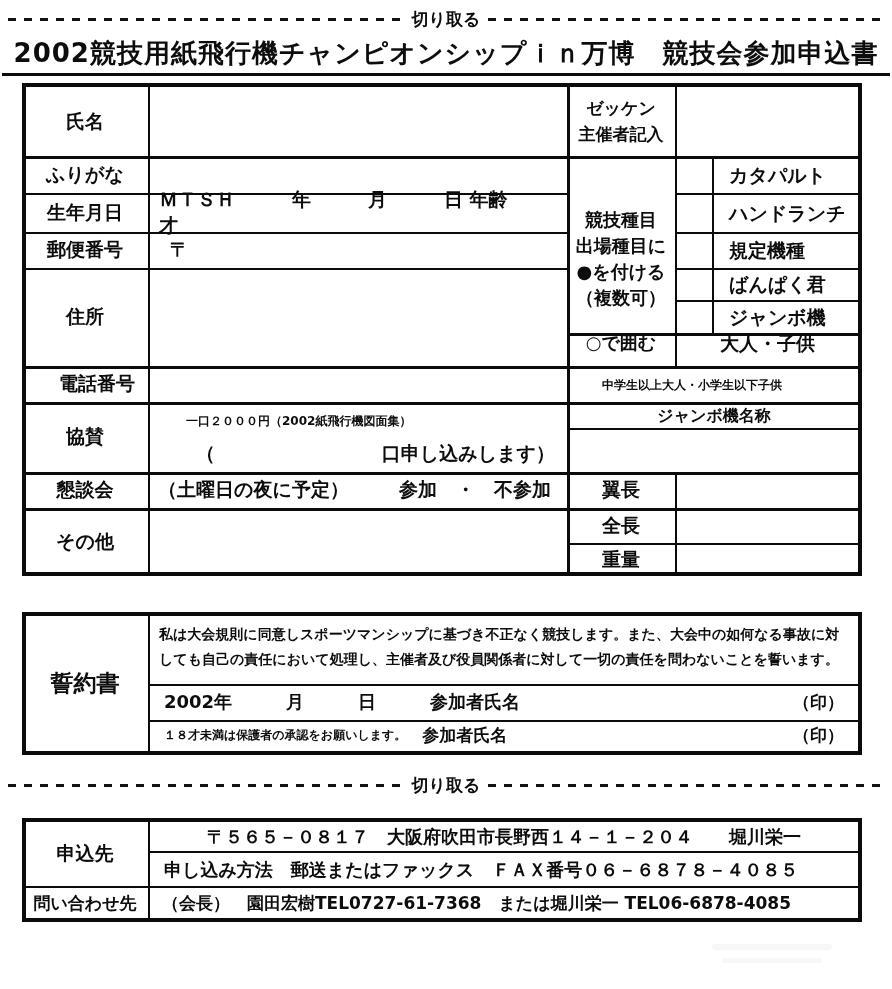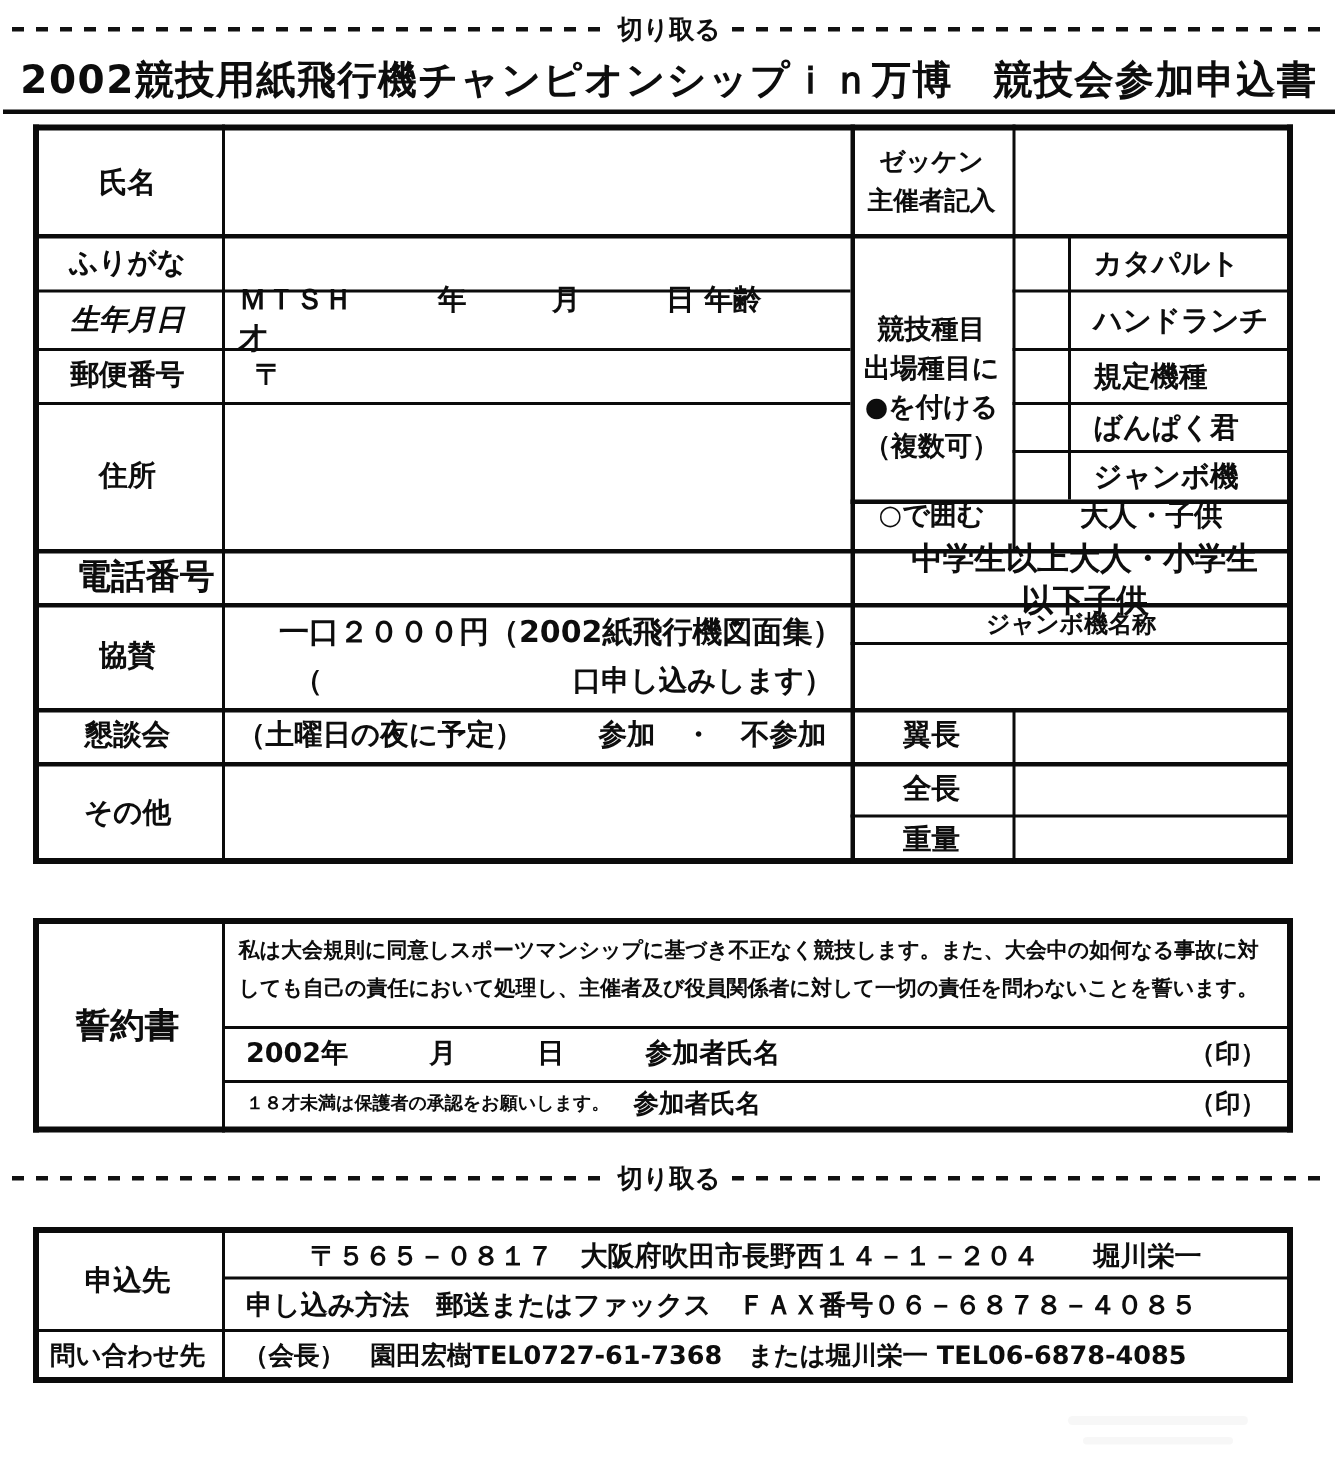--- a/index.html
+++ b/index.html
@@ -58,35 +58,35 @@
     <div class="vl" style="left:0;top:0;width:4px;height:493px;"></div>
     <div class="vl" style="left:126px;top:0;width:2px;height:493px;"></div>
     <div class="vl" style="left:545px;top:0;width:3px;height:493px;"></div>
     <div class="vl" style="left:653px;top:0;width:2px;height:283px;"></div>
     <div class="vl" style="left:653px;top:389px;width:2px;height:104px;"></div>
     <div class="vl" style="left:690px;top:73px;width:2px;height:177px;"></div>
     <div class="vl" style="left:836px;top:0;width:4px;height:493px;"></div>
 
     <div class="cell c sb" style="left:0;top:4px;width:126px;height:69px;font-size:19px;">氏名</div>
     <div class="cell c sb" style="left:0;top:73px;width:126px;height:37px;font-size:19px;">ふりがな</div>
-    <div class="cell c sb" style="left:0;top:110px;width:126px;height:39px;font-size:19px;font-style:italic;">生年月日</div>
+    <div class="cell c sb" style="left:0;top:110px;width:126px;height:39px;font-size:19px;">生年月日</div>
     <div class="cell c sb" style="left:0;top:149px;width:126px;height:36px;font-size:19px;">郵便番号</div>
     <div class="cell c sb" style="left:0;top:185px;width:126px;height:98px;font-size:19px;">住所</div>
-    <div class="cell c sb" style="left:0;top:283px;width:150px;height:36px;font-size:23px;">電話番号</div>
+    <div class="cell c sb" style="left:0;top:283px;width:150px;height:36px;font-size:19px;">電話番号</div>
     <div class="cell c sb" style="left:0;top:319px;width:126px;height:70px;font-size:19px;">協賛</div>
     <div class="cell c sb" style="left:0;top:389px;width:126px;height:36px;font-size:19px;">懇談会</div>
     <div class="cell c sb" style="left:0;top:425px;width:126px;height:68px;font-size:19px;">その他</div>
 
     <div class="cell" style="left:128px;top:4px;width:417px;height:69px;"></div>
     <div class="cell" style="left:128px;top:73px;width:417px;height:37px;"></div>
     <div class="cell sb" style="left:128px;top:110px;width:417px;height:39px;font-size:19px;padding-left:9px;">ＭＴＳＨ　　　年　　　月　　　日 年齢　　　才</div>
     <div class="cell sb" style="left:128px;top:149px;width:417px;height:36px;font-size:19px;padding-left:20px;">〒</div>
     <div class="cell" style="left:128px;top:185px;width:417px;height:98px;"></div>
     <div class="cell" style="left:128px;top:283px;width:417px;height:36px;"></div>
-    <div class="cell sb" style="left:128px;top:321px;width:417px;height:34px;font-size:20px;padding-left:36px;">一口２０００円（2002紙飛行機図面集）</div>
+    <div class="cell sb" style="left:128px;top:321px;width:417px;height:34px;font-size:12px;padding-left:36px;">一口２０００円（2002紙飛行機図面集）</div>
     <div class="cell sb" style="left:128px;top:353px;width:417px;height:36px;font-size:19px;padding:0 12px 0 46px;justify-content:space-between;">
       <span>（</span>
       <span>口申し込みします）</span>
     </div>
     <div class="cell sb" style="left:128px;top:389px;width:417px;height:36px;font-size:19px;padding:0 16px 0 8px;justify-content:space-between;">
       <span>（土曜日の夜に予定）</span>
       <span>参加　・　不参加</span>
     </div>
     <div class="cell" style="left:128px;top:425px;width:417px;height:68px;"></div>
 
@@ -107,21 +107,21 @@
     <div class="cell" style="left:655px;top:151px;width:35px;height:34px;"></div>
     <div class="cell" style="left:655px;top:187px;width:35px;height:30px;"></div>
     <div class="cell" style="left:655px;top:219px;width:35px;height:31px;"></div>
     <div class="cell sb" style="left:692px;top:76px;width:144px;height:34px;font-size:19px;padding-left:15px;">カタパルト</div>
     <div class="cell sb" style="left:692px;top:112px;width:144px;height:37px;font-size:19px;padding-left:15px;">ハンドランチ</div>
     <div class="cell sb" style="left:692px;top:151px;width:144px;height:34px;font-size:19px;padding-left:15px;">規定機種</div>
     <div class="cell sb" style="left:692px;top:187px;width:120px;height:30px;font-size:19px;padding-left:15px;">ばんぱく君</div>
     <div class="cell sb" style="left:692px;top:219px;width:144px;height:31px;font-size:19px;padding-left:15px;">ジャンボ機</div>
 
     <div class="cell c sb" style="left:655px;top:253px;width:181px;height:16px;font-size:19px;">大人・子供</div>
-    <div class="cell c sb" style="left:548px;top:286px;width:244px;height:33px;font-size:21px;margin-left:31px;">中学生以上大人・小学生以下子供</div>
+    <div class="cell c sb" style="left:548px;top:286px;width:244px;height:33px;font-size:12px;">中学生以上大人・小学生以下子供</div>
     <div class="cell c sb" style="left:548px;top:322px;width:288px;height:23px;font-size:16px;">ジャンボ機名称</div>
     <div class="cell" style="left:548px;top:347px;width:288px;height:42px;"></div>
     <div class="cell" style="left:655px;top:392px;width:181px;height:33px;"></div>
     <div class="cell" style="left:655px;top:428px;width:181px;height:32px;"></div>
     <div class="cell" style="left:655px;top:462px;width:181px;height:27px;"></div>
   </div>
 
   <div class="tbl" style="left:22px;top:612px;width:840px;height:143px;">
     <div class="hl" style="top:0;left:0;width:840px;height:4px;"></div>
     <div class="hl" style="top:72px;left:126px;width:714px;height:2px;"></div>

